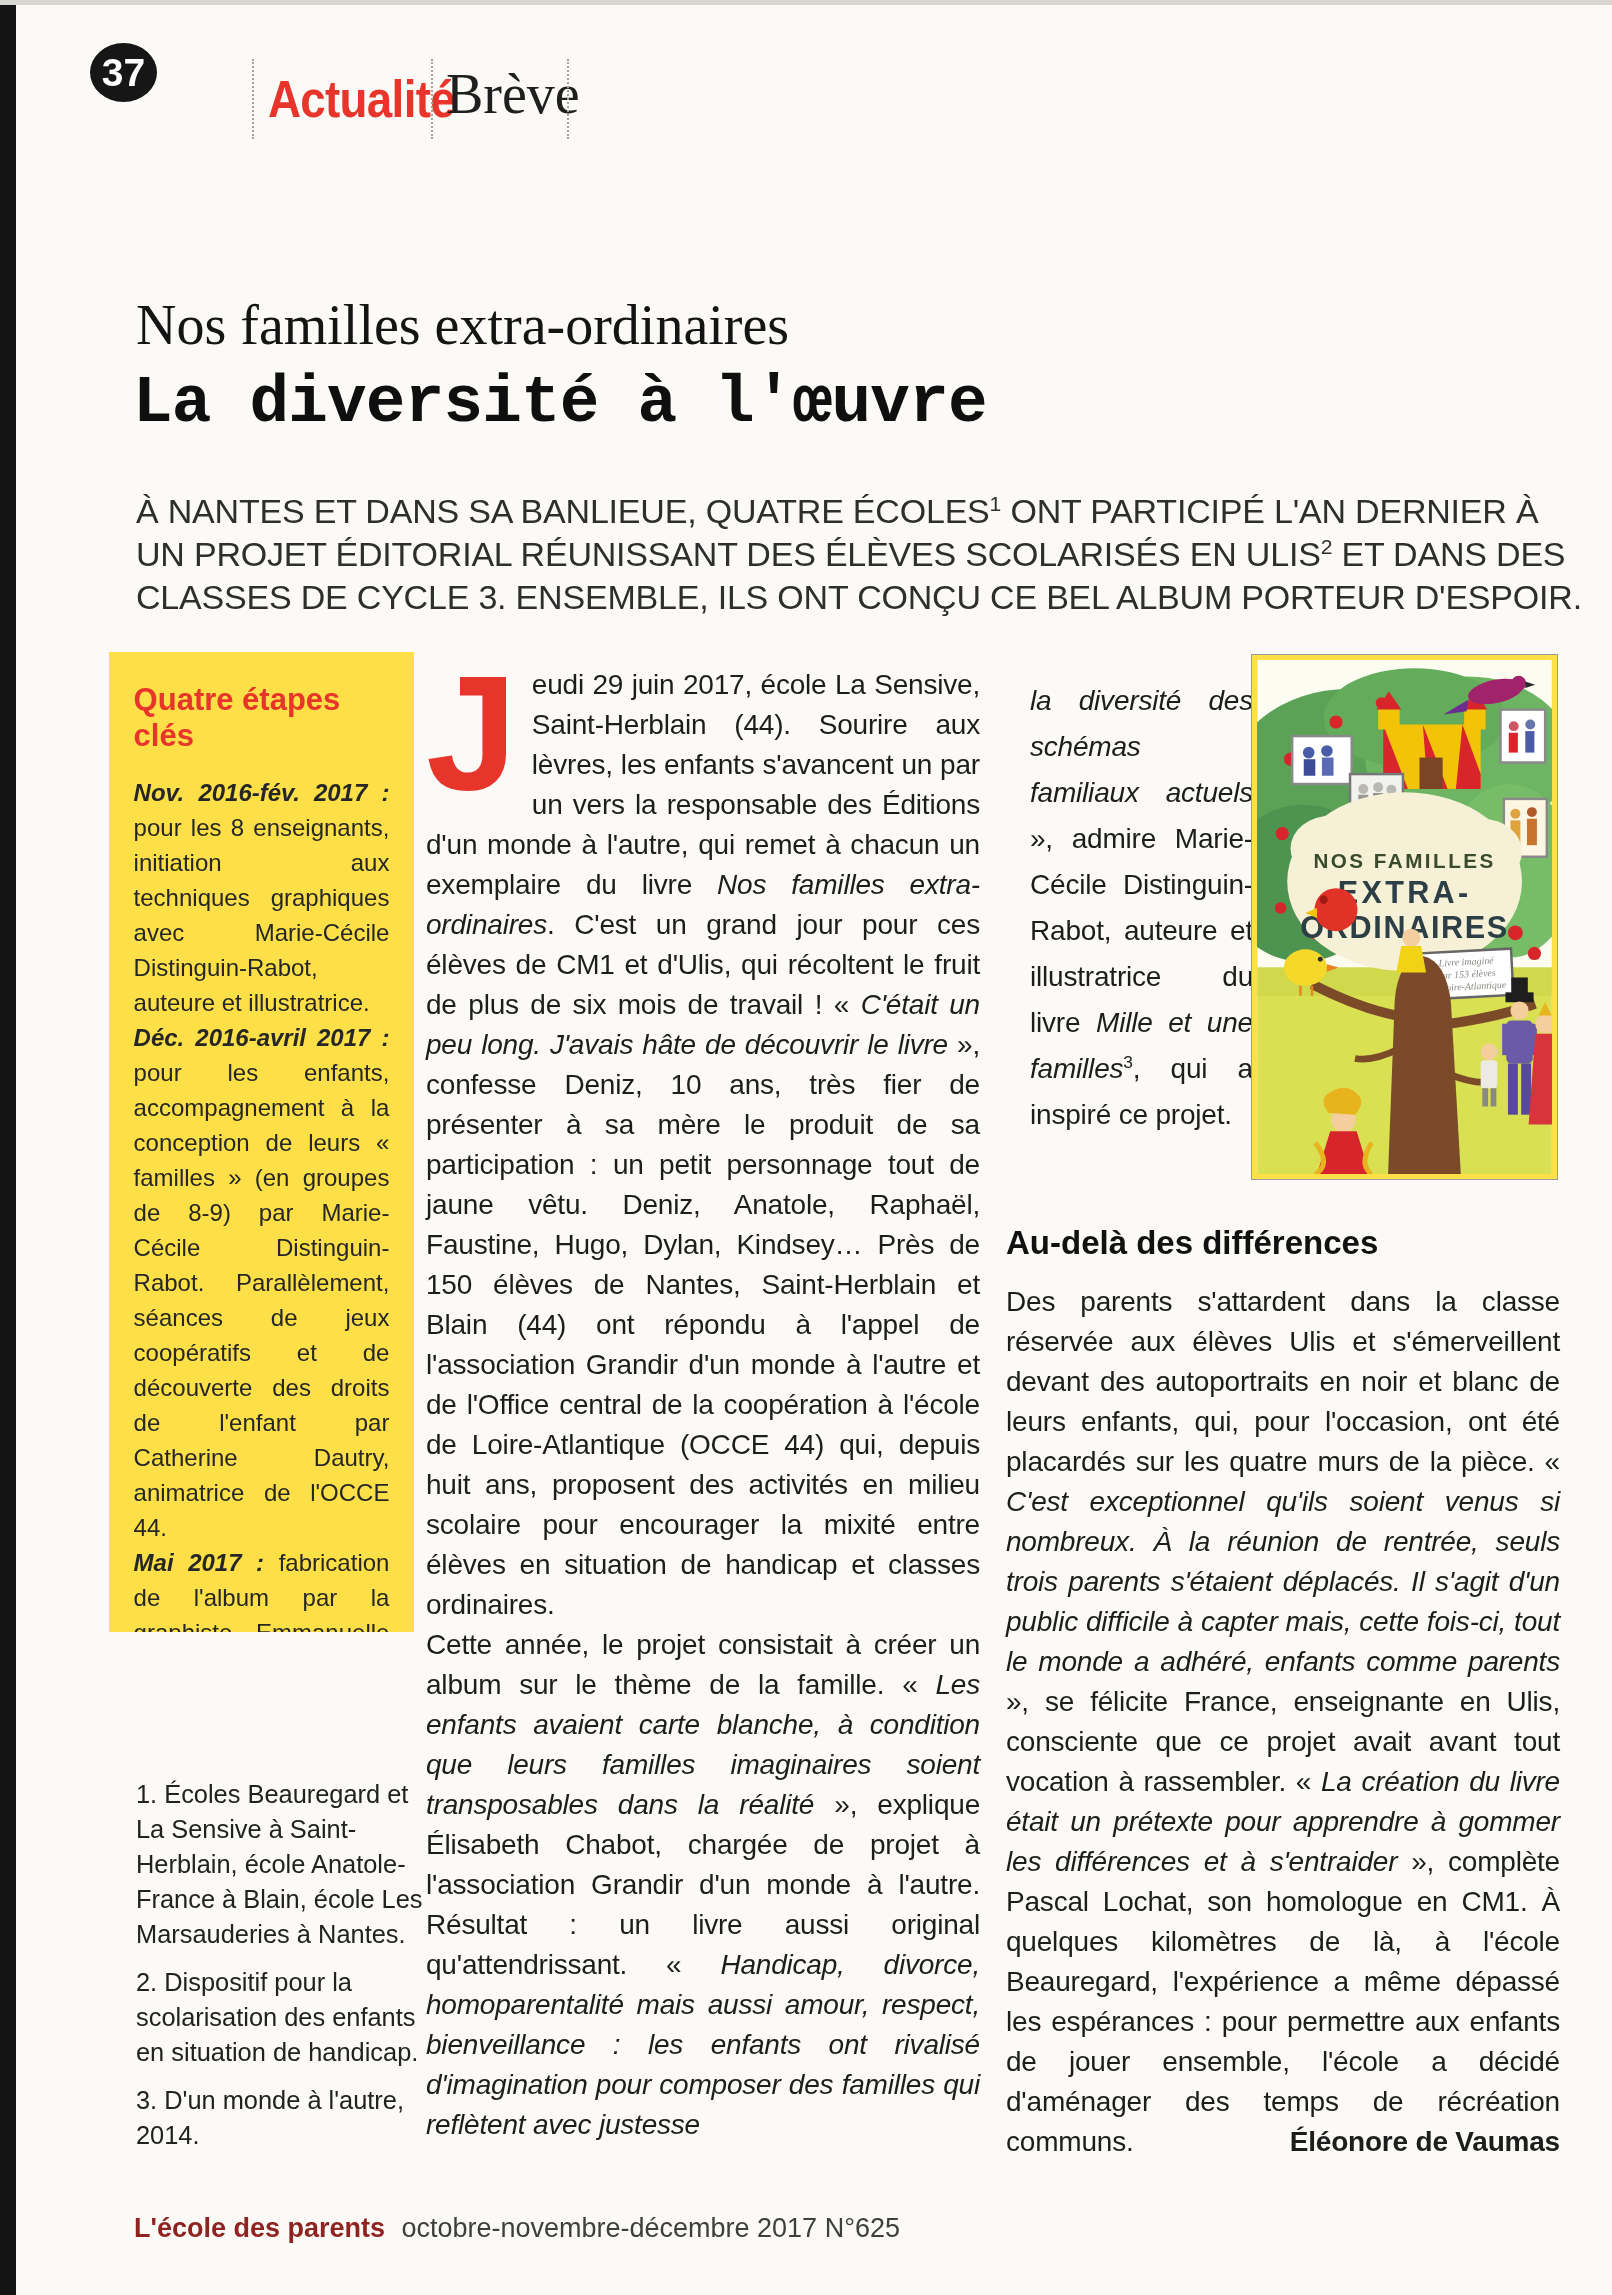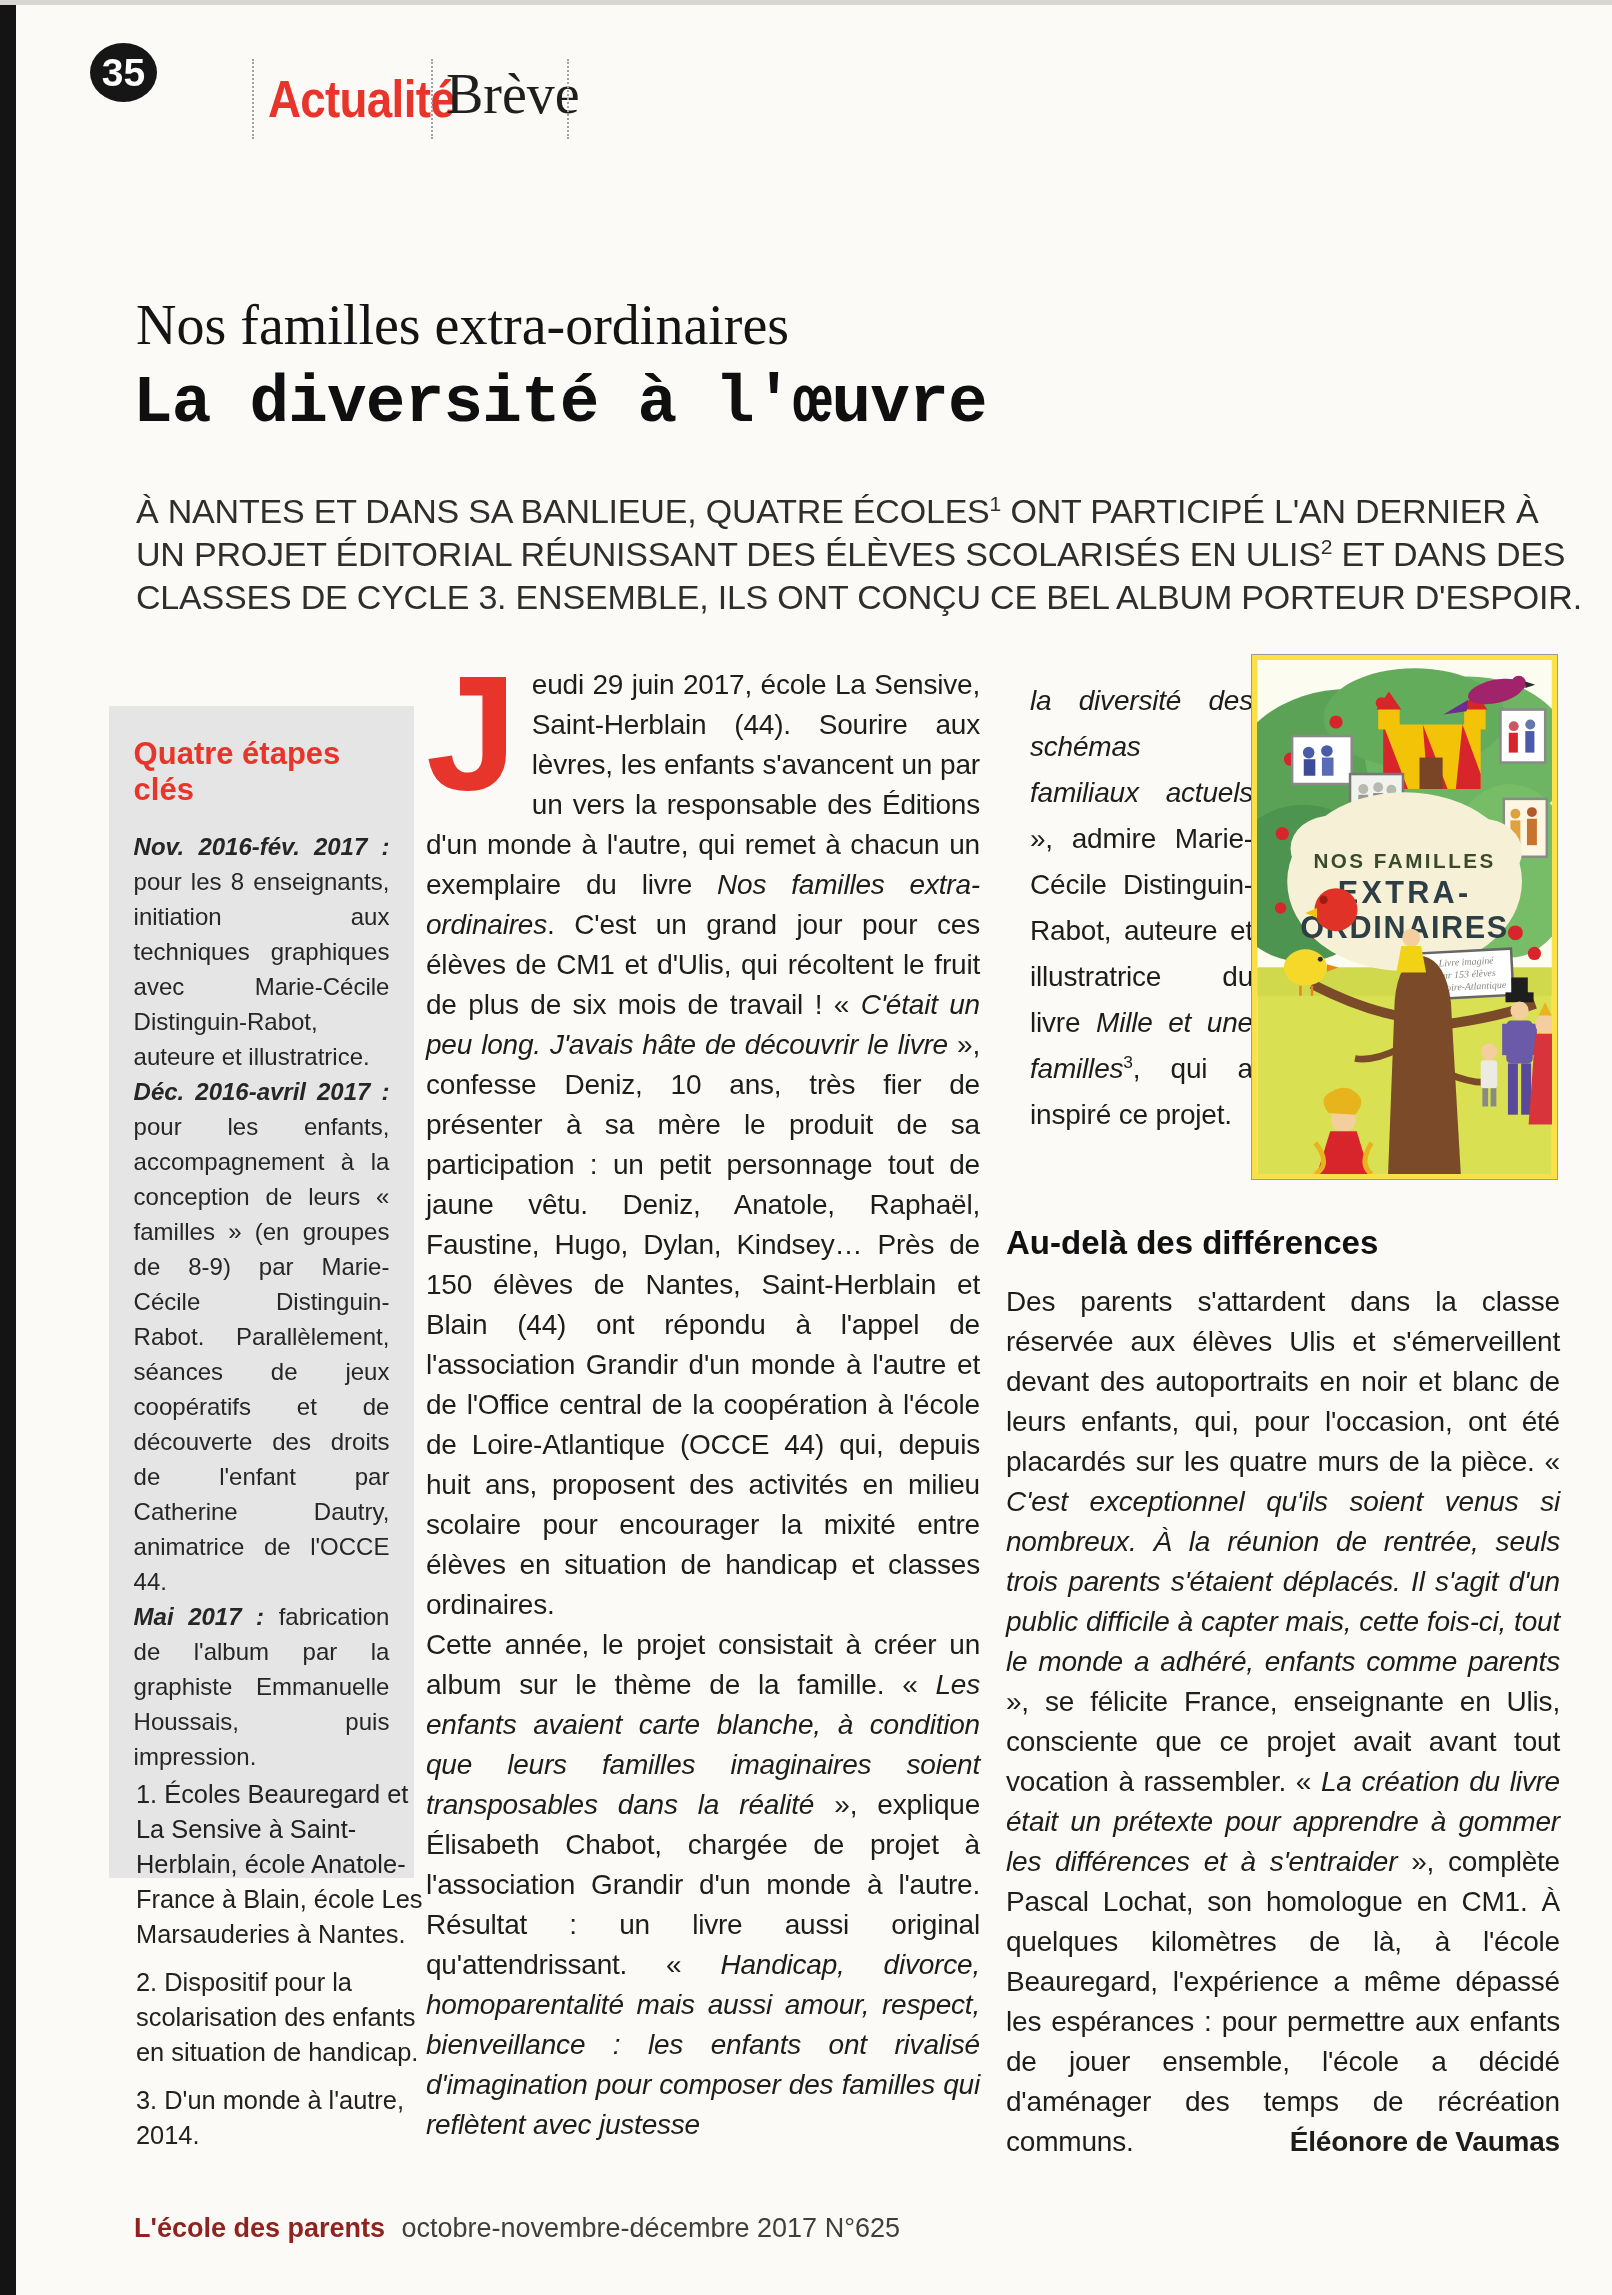--- a/index.html
+++ b/index.html
@@ -37,22 +37,22 @@
     letter-spacing:-0.8px;color:#0f0f0f;white-space:nowrap;font-family:Liberation Mono, monospace;
   }
   .intro{
     position:absolute;left:136px;top:490px;width:1459px;margin:0;
     font-size:34px;line-height:43px;color:#2e2e2e;letter-spacing:-0.2px;
   }
   sup{font-size:0.62em;vertical-align:super;line-height:0;}
 
   
   .sidebar{
-    position:absolute;left:109px;top:706px;width:305px;height:1172px;box-sizing:border-box;
-    background:#e5e5e5;padding:29.5px 24.6px;overflow:hidden;
+    position:absolute;left:109px;top:652px;width:305px;height:980px;box-sizing:border-box;
+    background:#fde047;padding:29.5px 24.6px;overflow:hidden;
   }
   .sidebar h3{margin:0 0 21px 0;font-size:31px;font-weight:800;color:#e8352b;}
   .sb-entry{font-size:24px;line-height:35px;text-align:justify;color:#262626;}
   .sb-date{font-weight:bold;font-style:italic;margin-top:40px;}
 
   
   .col-main{position:absolute;left:426px;top:665px;width:554px;}
   .col-main p{margin:0;font-size:28px;line-height:40px;text-align:justify;letter-spacing:-0.2px;}
   .dropcap{
     float:left;color:#e8352b;font-weight:bold;font-size:164px;line-height:129px;
@@ -86,21 +86,21 @@
   .footer .info{color:#3e3e3e;margin-left:16.4px;}
 </style>
 </head>
 <body>
 
 <div id="page">
   <div class="scan-edge"></div>
   <div class="scan-edge-top"></div>
 
   <div class="pagenum">
-    <span>35</span>
+    <span>37</span>
   </div>
   <div class="vline" style="left:252px"></div>
   <div class="section-label">Actualité</div>
   <div class="vline" style="left:431px"></div>
   <div class="subsection-label">Brève</div>
   <div class="vline" style="left:567px"></div>
 
   <h1 class="kicker">Nos familles extra-ordinaires</h1>
   <h2 class="headline">La diversité à l'œuvre</h2>
   <p class="intro"><span>À NANTES ET DANS SA BANLIEUE, QUATRE ÉCOLES</span><sup>1</sup><span> ONT PARTICIPÉ L'AN DERNIER À UN PROJET ÉDITORIAL RÉUNISSANT DES ÉLÈVES SCOLARISÉS EN ULIS</span><sup>2</sup><span> ET DANS DES CLASSES DE CYCLE 3. ENSEMBLE, ILS ONT CONÇU CE BEL ALBUM PORTEUR D'ESPOIR.</span></p>

